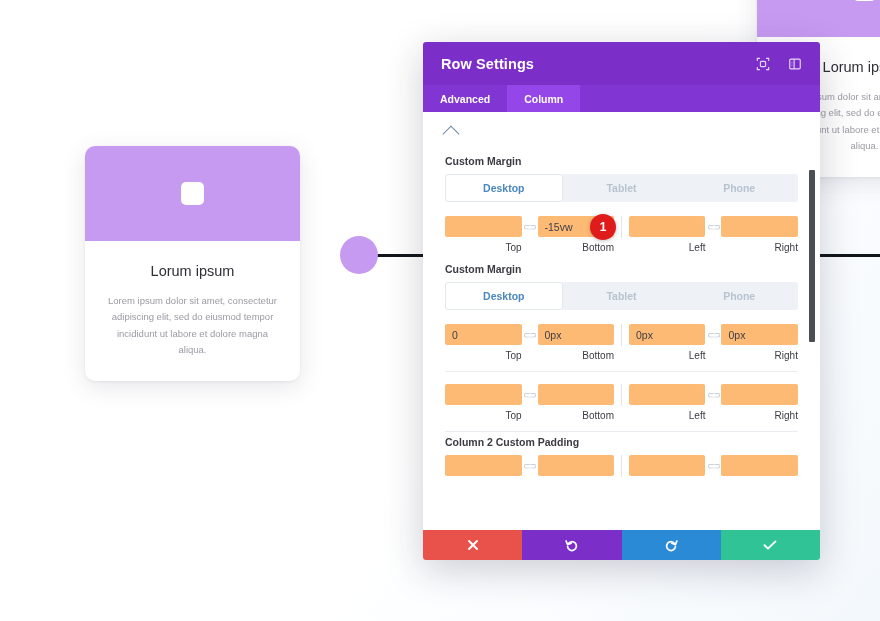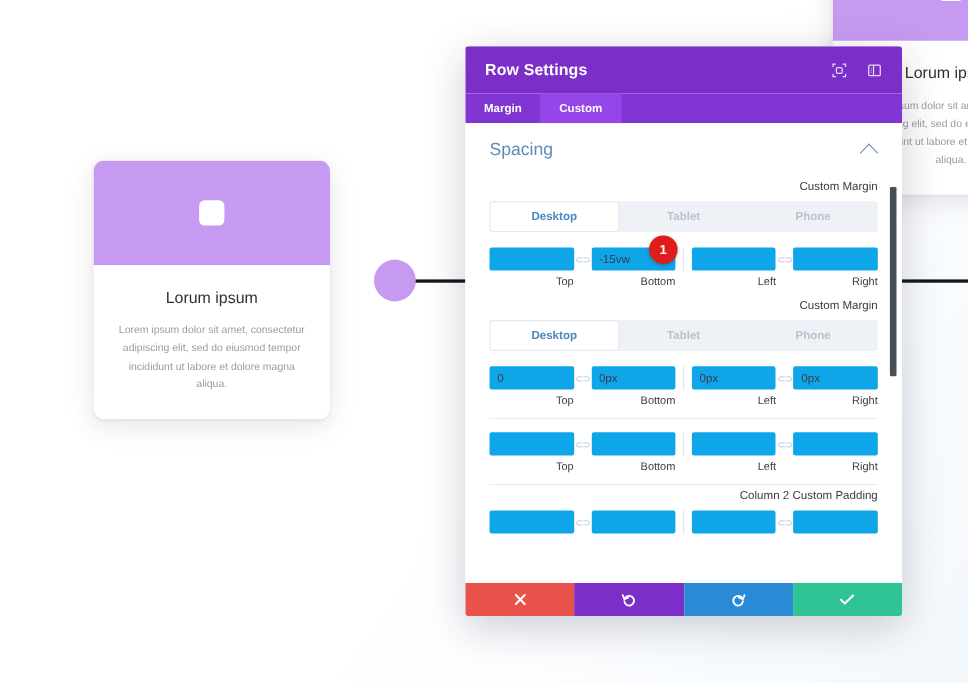--- a/index.html
+++ b/index.html
@@ -221,23 +221,22 @@
     border-left: 1.6px solid #6f8ba5;
     border-top: 1.6px solid #6f8ba5;
     transform: rotate(45deg);
     margin-right: 2px;
     margin-bottom: -3px;
   }
 
   .field-label {
     font-size: 10.5px;
     color: #3b3b44;
-    font-weight: normal;
+    font-weight: bold;
     margin: 4px 0 7px;
-    text-align: right;
   }
 
   .device-toggle {
     display: flex;
     background: #eef2f6;
     border-radius: 3px;
     overflow: hidden;
     margin-bottom: 14px;
     height: 28px;
   }
@@ -278,21 +277,21 @@
     background: #dfe5ec;
     margin: 0 7px;
     height: 22px;
   }
   .qfield {
     flex: 1 1 auto;
     min-width: 0;
   }
   .qinput {
     height: 21px;
-    background: #0ea5e9;
+    background: #fdba74;
     border: 0;
     border-radius: 2px;
     width: 100%;
     box-sizing: border-box;
     font-family: inherit;
     font-size: 10.5px;
     color: #3d3d48;
     padding: 0 7px;
     outline: none;
   }
@@ -425,29 +424,28 @@
             <line x1="7" y1="2.5" x2="7" y2="13.5"></line>
             <line x1="4.2" y1="6" x2="4.9" y2="6"></line>
             <line x1="4.2" y1="8" x2="4.9" y2="8"></line>
             <line x1="4.2" y1="10" x2="4.9" y2="10"></line>
           </svg>
         </span>
       </div>
     </div>
 
     <div class="modal-tabs">
-      <button class="tab">Margin</button>
-      <button class="tab active">Custom</button>
+      <button class="tab">Advanced</button>
+      <button class="tab active">Column</button>
     </div>
 
     <div class="modal-body">
       <div class="scroll-area">
 
         <div class="section-head">
-          <div class="section-title">Spacing</div>
           <div class="chevron-up"></div>
         </div>
 
         <div>
           <div class="field-label">Custom Margin</div>
           <div class="device-toggle">
             <button class="device-btn active">Desktop</button>
             <button class="device-btn">Tablet</button>
             <button class="device-btn">Phone</button>
           </div>

